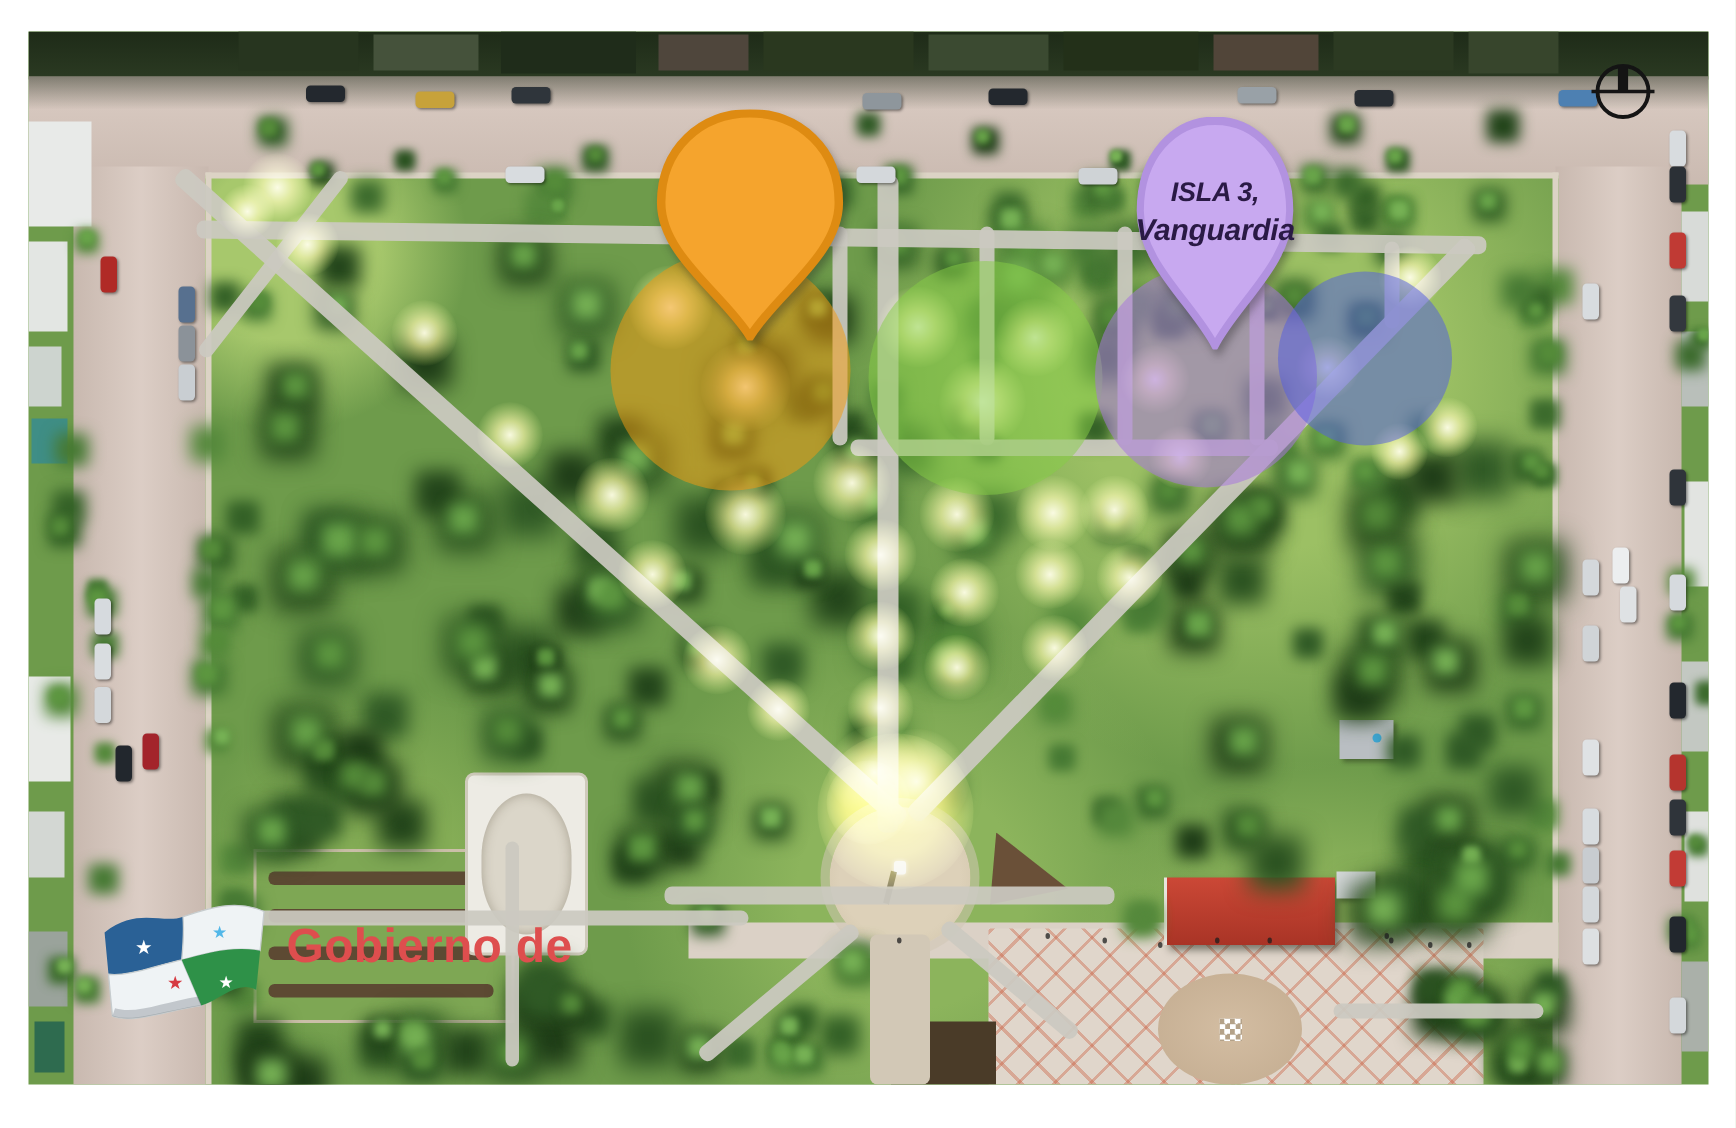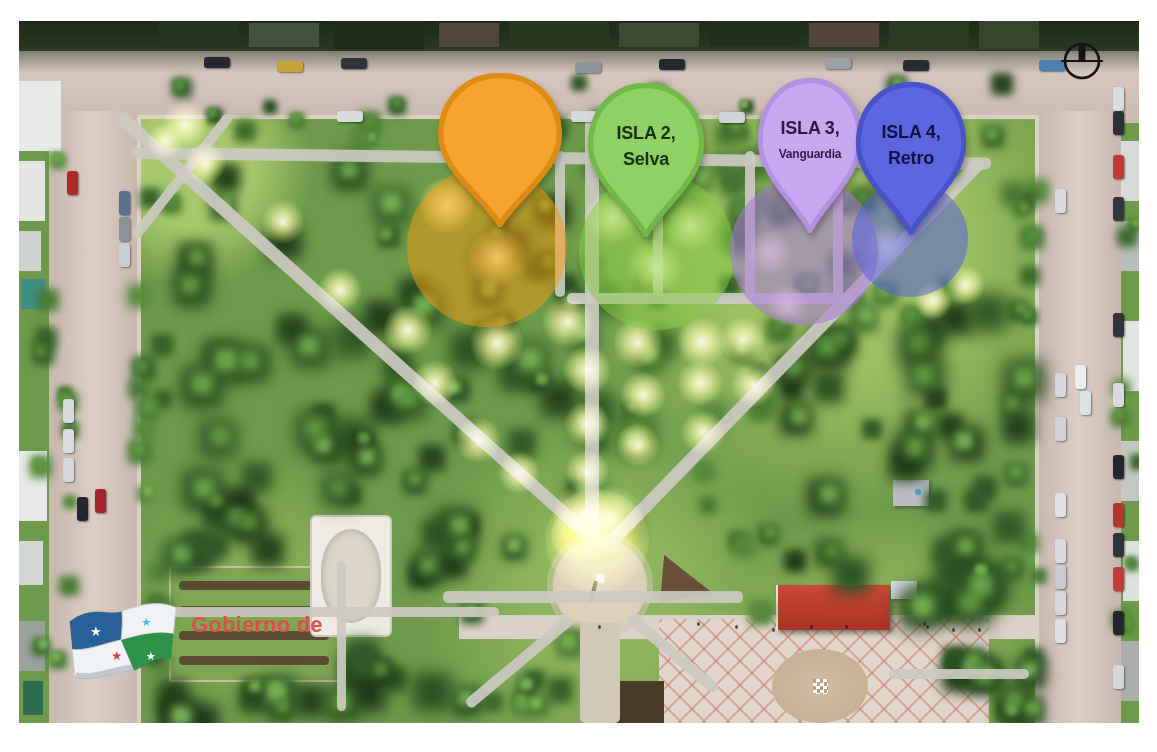--- a/index.html
+++ b/index.html
@@ -24,21 +24,21 @@
   .path{position:absolute;background:rgba(203,201,193,.93);border-radius:5px;transform-origin:left center;}
   .plazaband{position:absolute;background:#dbd1c6;}
   .light{position:absolute;mix-blend-mode:screen;pointer-events:none;border-radius:50%;}
   .zone{position:absolute;border-radius:50%;}
   .pin{position:absolute;filter:drop-shadow(2px 4px 3px rgba(25,25,25,.35));}
   .pin svg{position:absolute;left:0;top:0;width:100%;height:100%;}
   .pin-label{position:absolute;left:0;top:24%;width:100%;text-align:center;font-weight:bold;font-size:18px;line-height:26px;letter-spacing:-.2px;}
   .pin-label span{display:block;white-space:nowrap;}
   .compass{position:absolute;left:1040px;top:15px;width:46px;height:46px;}
   .logo{position:absolute;left:42px;top:576px;display:flex;align-items:flex-start;}
-  .logo-text{margin-left:8px;margin-top:16px;font-weight:bold;font-size:22px;line-height:1.1;letter-spacing:.2px;}
+  .logo-text{margin-left:8px;margin-top:16px;font-weight:bold;font-size:32px;line-height:1.1;letter-spacing:.2px;}
   .logo-text .l2{display:block;margin-left:13px;}
   .mon-circle{position:absolute;border-radius:50%;}
   .esplanade{position:absolute;background:#e0d6cb;
     background-image:
       repeating-linear-gradient(45deg,  rgba(201,92,61,0) 0 15px, rgba(201,92,61,.38) 15px 17px),
       repeating-linear-gradient(-45deg, rgba(201,92,61,0) 0 15px, rgba(201,92,61,.38) 15px 17px);}
   .checker{position:absolute;background:repeating-conic-gradient(#ffffff 0 90deg, #b4a289 90deg 180deg) 0 0/7px 7px;}
   .soil{position:absolute;background:#5c4832;}
   .pool{position:absolute;background:#edebe4;border:2px solid #cfcabb;border-radius:6px;}
   .pool-inner{position:absolute;left:9px;top:12px;right:9px;bottom:12px;background:#dbd6c9;border-radius:40px/56px;box-shadow:inset 0 0 8px rgba(90,80,60,.4);}
@@ -238,45 +238,27 @@
         <div style="position: absolute; left: 903.904px; top: 601.029px; width: 3px; height: 4px; background: rgba(30, 30, 30, 0.75); border-radius: 50%;"></div>
         <div style="position: absolute; left: 579.09px; top: 604.016px; width: 3px; height: 4px; background: rgba(30, 30, 30, 0.75); border-radius: 50%;"></div>
         <div style="position: absolute; left: 716.166px; top: 603.679px; width: 3px; height: 4px; background: rgba(30, 30, 30, 0.75); border-radius: 50%;"></div>
       </div>
 
     <div class="pin" style="left: 418px; top: 52px; width: 126px; height: 154px;">
       <svg viewBox="0 0 100 124" preserveAspectRatio="none">
         <path class="pin-body" d="M50 122 C36 99 3 78 3 50 C3 21 24 2 50 2 C76 2 97 21 97 50 C97 78 64 99 50 122 Z" stroke-width="4.5" fill="#F5A42D" stroke="#DE8B12"></path>
       </svg>
     </div>
-    <div class="pin" style="left: 568px; top: 62px; width: 118px; height: 154px;">
-      <svg viewBox="0 0 100 124" preserveAspectRatio="none">
-        <path class="pin-body" d="M50 122 C36 99 3 78 3 50 C3 21 24 2 50 2 C76 2 97 21 97 50 C97 78 64 99 50 122 Z" stroke-width="4.5" fill="#8FD164" stroke="#70B948"></path>
-      </svg>
-      <div class="pin-label" style="color: rgb(23, 50, 15);">
-        <span class="l1">ISLA 2,</span>
-          <span class="l2">Selva</span>
-      </div>
-    </div>
     <div class="pin" style="left: 738px; top: 57px; width: 106px; height: 155px;">
       <svg viewBox="0 0 100 124" preserveAspectRatio="none">
         <path class="pin-body" d="M50 122 C36 99 3 78 3 50 C3 21 24 2 50 2 C76 2 97 21 97 50 C97 78 64 99 50 122 Z" stroke-width="4.5" fill="#C8A9F0" stroke="#B292E0"></path>
       </svg>
-      <div class="pin-label" style="color: rgb(42, 26, 69);">
+      <div class="pin-label" style="color: rgb(42, 26, 69); font-style: italic;">
         <span class="l1">ISLA 3,</span>
-          <span class="l2" style="font-size: 12px;">Vanguardia</span>
-      </div>
-    </div>
-    <div class="pin" style="left: 836px; top: 61px; width: 112px; height: 153px;">
-      <svg viewBox="0 0 100 124" preserveAspectRatio="none">
-        <path class="pin-body" d="M50 122 C36 99 3 78 3 50 C3 21 24 2 50 2 C76 2 97 21 97 50 C97 78 64 99 50 122 Z" stroke-width="4.5" fill="#5B66E1" stroke="#4A52C7"></path>
-      </svg>
-      <div class="pin-label" style="color: rgb(15, 18, 64);">
-        <span class="l1">ISLA 4,</span>
-          <span class="l2">Retro</span>
+          <span class="l2" style="font-size: 20px;">Vanguardia</span>
       </div>
     </div>
 
     <div class="compass">
       <svg width="46" height="46" viewBox="0 0 46 46">
         <circle cx="23" cy="25" r="17" fill="rgba(255,255,255,0.05)" stroke="#141414" stroke-width="2.6"></circle>
         <line x1="2" y1="25" x2="44" y2="25" stroke="#141414" stroke-width="2.2"></line>
         <rect x="19.6" y="8" width="6.8" height="17" fill="#141414"></rect>
       </svg>
     </div>

